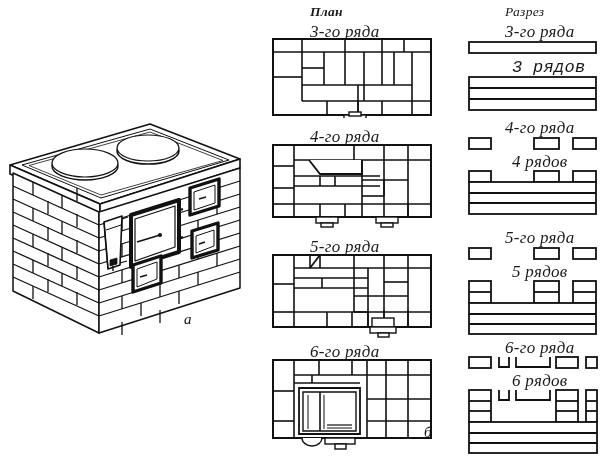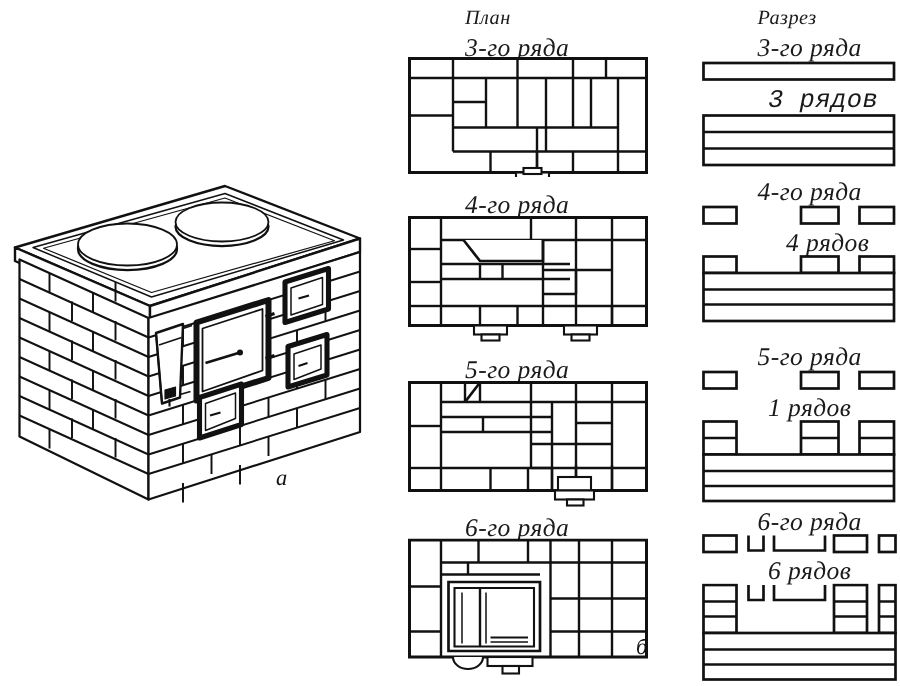--- a/index.html
+++ b/index.html
@@ -149,21 +149,21 @@
 
       <path d="M122,101 L128,99" stroke-width="1.2"></path>
       <path d="M120,145 L127,143" stroke-width="1.2"></path>
     </g>
 
   </g>
 </svg>
 </div>
 <div class="figlab" style="left:184px;top:311px;">а</div>
 
-<div class="cap big" style="left:310px;top:4px;">План</div>
+<div class="cap big" style="left:310px;top:4px;font-weight:bold;">План</div>
 <div class="cap big" style="left:505px;top:4px;text-align:right;">Разрез</div>
 
 <div class="cap" style="left:310px;top:22px;">3-го  ряда</div>
 <div class="holder" style="left:272px;top:38px;">
 <svg width="162" height="80" viewBox="0 0 162 80">
  <g fill="#fff" stroke="#111" stroke-width="1.6" stroke-linejoin="miter">
   <rect x="1" y="1" width="158" height="76" stroke-width="2"></rect>
 
   <path d="M1,14 L159,14"></path>
   <path d="M30,1 L30,14"></path>
@@ -268,21 +268,21 @@
 <div class="cap" style="left:505px;top:118px;">4-го  ряда</div>
 <div class="holder" style="left:468px;top:136px;">
 <svg width="130" height="16" viewBox="0 0 130 16">
  <g fill="#fff" stroke="#111" stroke-width="1.8">
   <rect x="1" y="2" width="22" height="11"></rect>
   <rect x="66" y="2" width="25" height="11"></rect>
   <rect x="105" y="2" width="23" height="11"></rect>
  </g>
 </svg>
 </div>
-<div class="cap" style="left:524px;top:152px;">4 рядов</div>
+<div class="cap" style="left:512px;top:152px;">4 рядов</div>
 <div class="holder" style="left:468px;top:170px;">
 <svg width="130" height="46" viewBox="0 0 130 46">
  <g fill="#fff" stroke="#111" stroke-width="1.8">
   <rect x="1" y="1" width="22" height="11"></rect>
   <rect x="66" y="1" width="25" height="11"></rect>
   <rect x="105" y="1" width="23" height="11"></rect>
   <rect x="1" y="12" width="127" height="32"></rect>
   <path d="M1,23 L128,23"></path>
         <path d="M1,33 L128,33"></path>
  </g>
@@ -338,21 +338,21 @@
 <div class="cap" style="left:505px;top:228px;">5-го  ряда</div>
 <div class="holder" style="left:468px;top:246px;">
 <svg width="130" height="16" viewBox="0 0 130 16">
  <g fill="#fff" stroke="#111" stroke-width="1.8">
   <rect x="1" y="2" width="22" height="11"></rect>
   <rect x="66" y="2" width="25" height="11"></rect>
   <rect x="105" y="2" width="23" height="11"></rect>
  </g>
 </svg>
 </div>
-<div class="cap" style="left:512px;top:262px;">1 рядов</div>
+<div class="cap" style="left:512px;top:262px;">5 рядов</div>
 <div class="holder" style="left:468px;top:280px;">
 <svg width="130" height="56" viewBox="0 0 130 56">
  <g fill="#fff" stroke="#111" stroke-width="1.8">
   <rect x="1" y="1" width="22" height="22"></rect>
   <path d="M1,12 L23,12"></path>
   <rect x="66" y="1" width="25" height="22"></rect>
   <path d="M66,12 L91,12"></path>
   <rect x="105" y="1" width="23" height="22"></rect>
   <path d="M105,12 L128,12"></path>
   <rect x="1" y="23" width="127" height="31"></rect>

